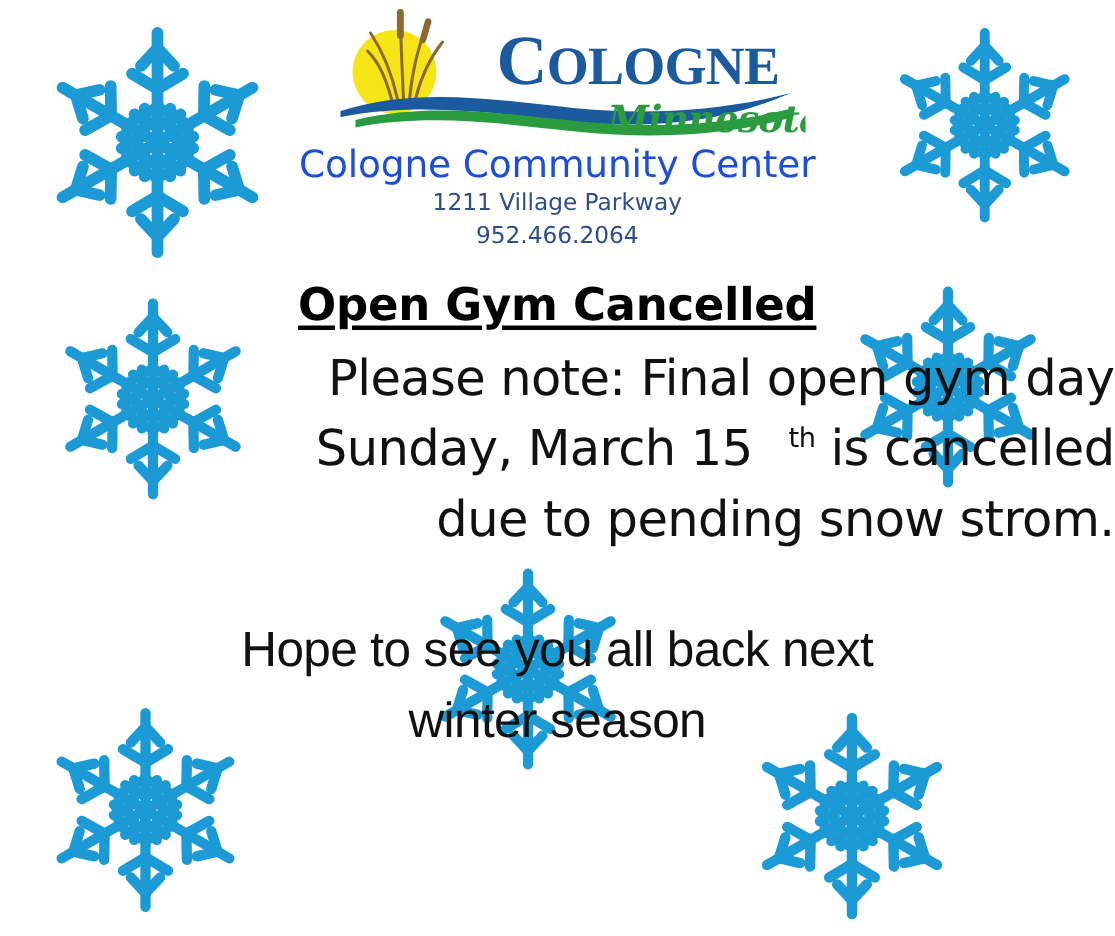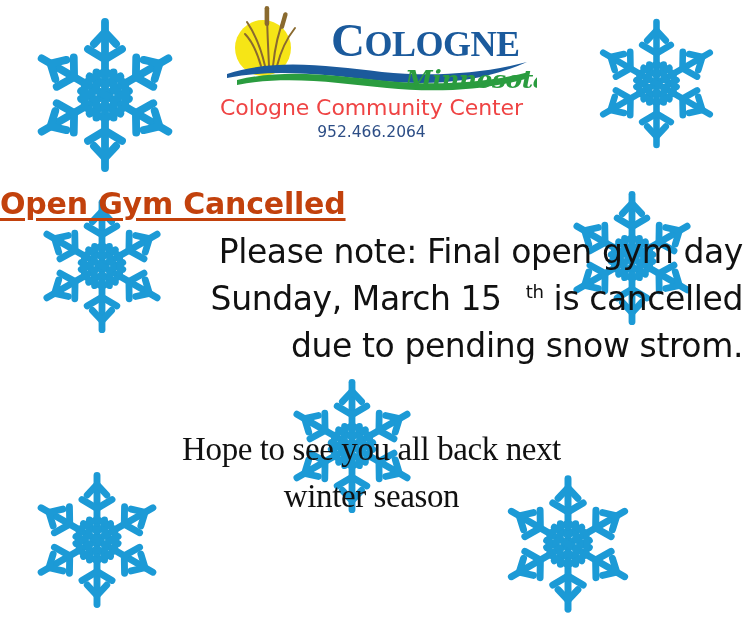--- a/index.html
+++ b/index.html
@@ -48,44 +48,45 @@
   .logo-mark {
     position: relative;
     width: 330px;
     height: 96px;
     margin: 0 auto;
   }
   .logo-mark svg { display:block; width: 330px; height: 96px; }
 
   .center-name {
     font-family: "DejaVu Sans", sans-serif;
-    font-size: 22px;
-    color: #ef4444;
+    font-size: 25px;
+    color: #1d4ed8;
     letter-spacing: -0.1px;
     margin-top: -4px;
     line-height: 1.12;
     white-space: nowrap;
   }
   .addr-line {
     font-family: "DejaVu Sans", sans-serif;
     font-size: 15.5px;
     color: #2d4e86;
     line-height: 1.45;
     white-space: nowrap;
   }
 
   
   .headline {
     position: absolute;
     left: 0; right: 0;
     top: 186px;
+    text-align: center;
     font-family: "DejaVu Sans", sans-serif;
     font-weight: bold;
     font-size: 30px;
-    color: #c2410c;
+    color: #000000;
     letter-spacing: -0.2px;
   }
   .headline u { text-decoration: underline; text-underline-offset: 4px; }
 
   .body-copy {
     position: absolute;
     left: 0; right: 0;
     top: 228px;
     text-align: center;
     font-family: "DejaVu Sans", sans-serif;
@@ -98,23 +99,23 @@
   .body-copy sup {
     font-size: 0.55em;
     vertical-align: super;
     line-height: 0;
     margin-left: 24px;
   }
 
   .closing-copy {
     position: absolute;
     left: 0; right: 0;
-    top: 426px;
+    top: 409px;
     text-align: center;
-    font-family: Liberation Serif, serif;
+    font-family: Liberation Sans, sans-serif;
     font-size: 33px;
     color: #111111;
     line-height: 1.43;
     letter-spacing: -0.4px;
   }
   .closing-copy .ln { display: block; white-space: nowrap; }
 </style>
 </head>
 <body>
 
@@ -393,20 +394,21 @@
           <path d="M20 70 C 70 54, 120 62, 175 68 C 225 73, 275 70, 320 58 C 275 78, 225 82, 175 77 C 120 71, 70 64, 20 74 Z" fill="#1b5a9c"></path>
           <path d="M30 76 C 80 64, 130 72, 180 77 C 230 82, 280 79, 322 68 L 322 74 C 280 86, 230 89, 180 84 C 130 79, 80 71, 30 81 Z" fill="#2a9c3f"></path>
 
           <text x="124" y="52" font-family="'Liberation Serif', serif" font-size="47" font-weight="bold" fill="#1b5a9c" letter-spacing="-0.5">C<tspan font-size="36">OLOGNE</tspan></text>
 
           <text x="198" y="84" font-family="'DejaVu Serif', serif" font-size="25" font-weight="bold" font-style="italic" fill="#2a9c3f" letter-spacing="-0.5">Minnesota</text>
         </svg>
       </div>
 
       <div class="center-name">Cologne Community Center</div>
+      <div class="addr-line">1211 Village Parkway</div>
       <div class="addr-line">952.466.2064</div>
     </div>
 
     <div class="headline">
       <u>Open Gym Cancelled</u>
     </div>
 
     <div class="body-copy">
       <span class="ln">Please note: Final open gym day</span>
       <span class="ln"><span>Sunday, March 15</span><sup>th</sup><span> is cancelled</span></span>

